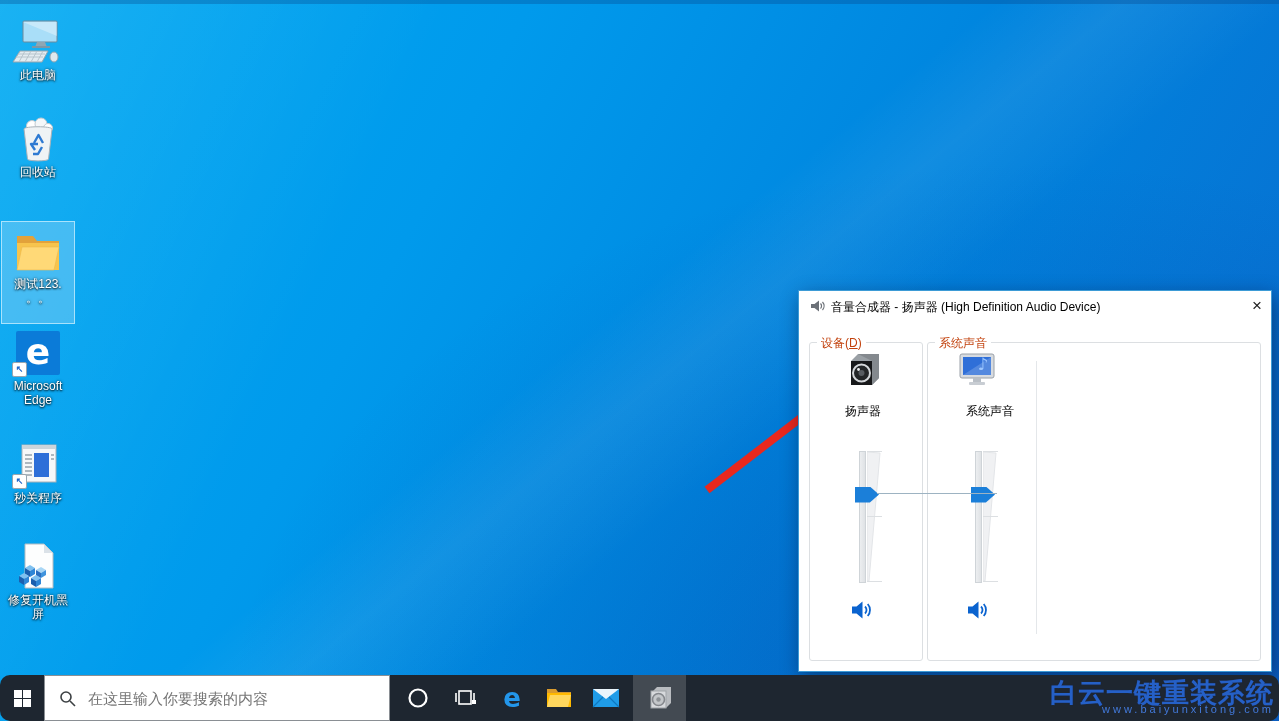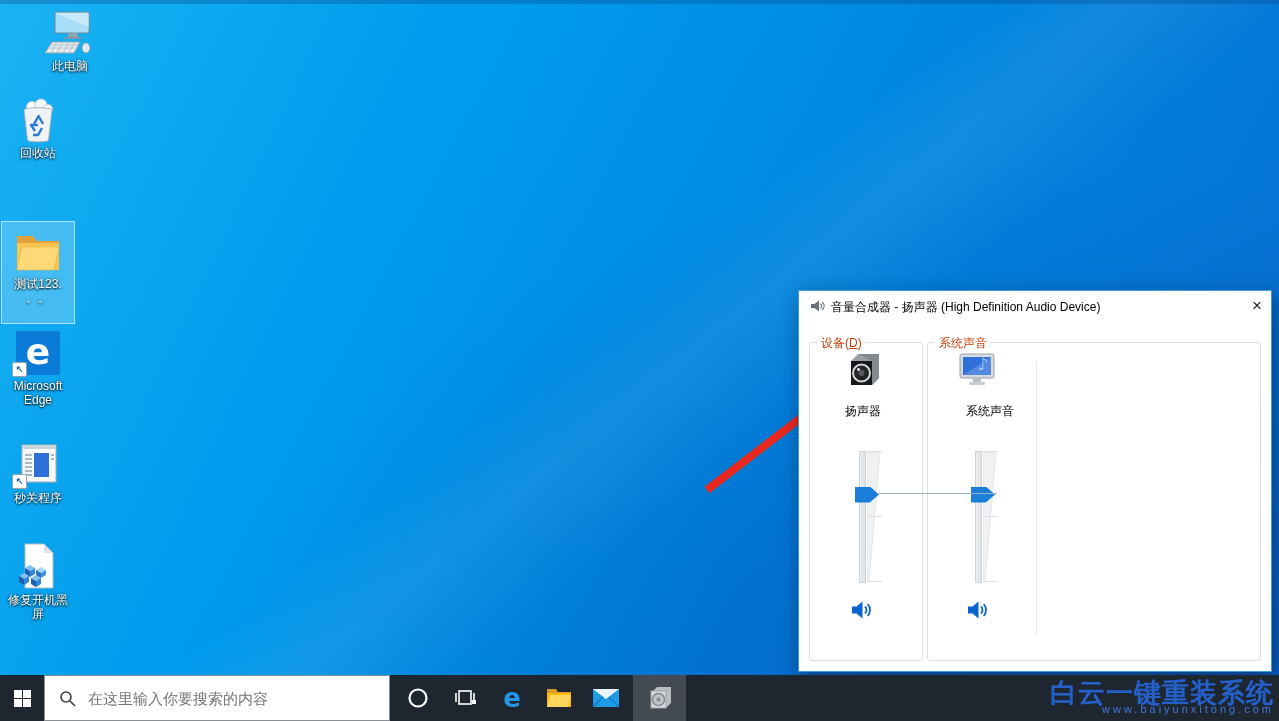--- a/index.html
+++ b/index.html
@@ -48,21 +48,21 @@
   .tick{position:absolute;left:21px;width:15px;height:1px;background:#dcdfe2;}
   .thumb{position:absolute;left:9px;width:24px;height:16px;background:#1b7fd9;
     clip-path:polygon(0 0,62% 0,100% 50%,62% 100%,0 100%);cursor:pointer;}
   .linkline{position:absolute;left:78px;top:202px;width:120px;height:1px;background:#9db3c2;}
   .mutebtn{position:absolute;top:308px;width:26px;height:24px;cursor:pointer;}
 
   
   .arrow-overlay{position:absolute;inset:0;pointer-events:none;}
 
   
-  .taskbar{position:absolute;left:0;top:675px;width:1279px;height:46px;background:#1e2630;}
+  .taskbar{position:absolute;left:0;top:675px;width:1279px;height:46px;background:#1e2630;border-radius:10px;}
   .tb-btn{position:absolute;top:0;height:46px;display:flex;align-items:center;justify-content:center;cursor:pointer;}
   .startbtn{left:0;width:44px;}
   .searchbox{position:absolute;left:44px;top:0;width:346px;height:46px;background:#fff;
     border:1px solid #8a8f94;box-sizing:border-box;display:flex;align-items:center;}
   .searchbox input{border:none;outline:none;flex:1;font-size:15px;color:#222;
     font-family:"Liberation Sans",sans-serif;background:transparent;}
   .search-ic{margin:0 10px 0 14px;}
   .tb-cortana{left:394px;width:47px;}
   .tb-taskview{left:441px;width:47px;}
   .tb-edge{left:488px;width:47px;}
@@ -76,36 +76,36 @@
     text-shadow:0 0 1px rgba(20,60,160,0.5);line-height:28px;}
   .wm2{font-size:11px;letter-spacing:3px;color:rgba(70,130,235,0.9);line-height:12px;margin-top:-4px;}
 </style>
 </head>
 <body>
 
 <div class="screen">
   <div class="beam1"></div>
   <div class="topstrip"></div>
 
-  <div class="dicon" style="top:8px;margin-left:32px;">
+  <div class="dicon" style="top:17px;">
     <div class="art">
       <svg width="52" height="46" viewBox="0 0 52 46">
         <rect x="11" y="2" width="34" height="21" rx="1" fill="#a9def8" stroke="#6e8a9b"></rect>
         <path d="M11 3 L45 17 L45 3 Z" fill="rgba(255,255,255,0.35)"></path>
         <path d="M25 23 h8 l1.5 4 h-11 z" fill="#8fa6b3"></path>
         <rect x="20" y="27" width="18" height="2" fill="#7e97a5"></rect>
         <polygon points="8,32 36,32 30,43 1,43" fill="#e3ecf1" stroke="#97a5ae"></polygon>
         <path d="M6 35 h27 M4 38 h27 M13 32 l-6 11 M19 32 l-6 11 M25 32 l-6 11 M31 32 l-6 11" stroke="#b7c4cc" stroke-width="1"></path>
         <ellipse cx="42" cy="38" rx="4" ry="5" fill="#dfe8ee" stroke="#97a5ae"></ellipse>
       </svg>
     </div>
     <div class="dlabel">此电脑</div>
   </div>
 
-  <div class="dicon" style="top:95px;">
+  <div class="dicon" style="top:114px;">
     <div class="art">
       <svg width="44" height="46" viewBox="0 0 44 46">
         <circle cx="16" cy="10" r="5.5" fill="#ffffff" stroke="#c2cad0"></circle>
         <circle cx="25" cy="8" r="6" fill="#f4f7f9" stroke="#c2cad0"></circle>
         <circle cx="32" cy="12" r="4.5" fill="#ffffff" stroke="#c2cad0"></circle>
         <path d="M8 13 C8 10 36 10 36 13 L32.5 43 C32.5 45.5 11.5 45.5 11.5 43 Z" fill="#eff3f5" stroke="#a8b2ba"></path>
         <g stroke="#2e7ad2" stroke-width="2.4" fill="none" stroke-linejoin="round">
           <path d="M18 27 l4.5-8 4.5 8"></path>
           <path d="M26 31 l-4 7 h-5"></path>
           <path d="M19 34 l-4-6 h7"></path>

